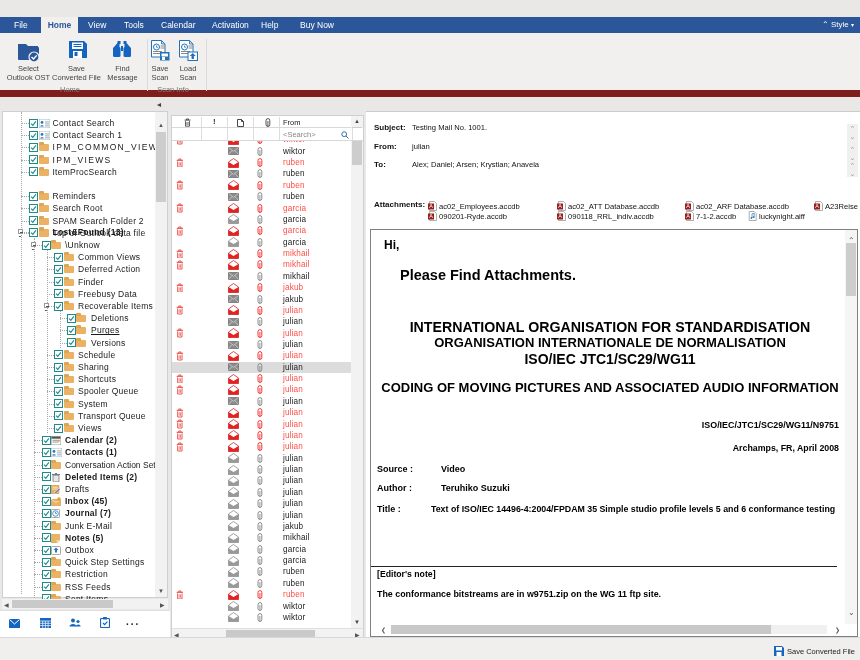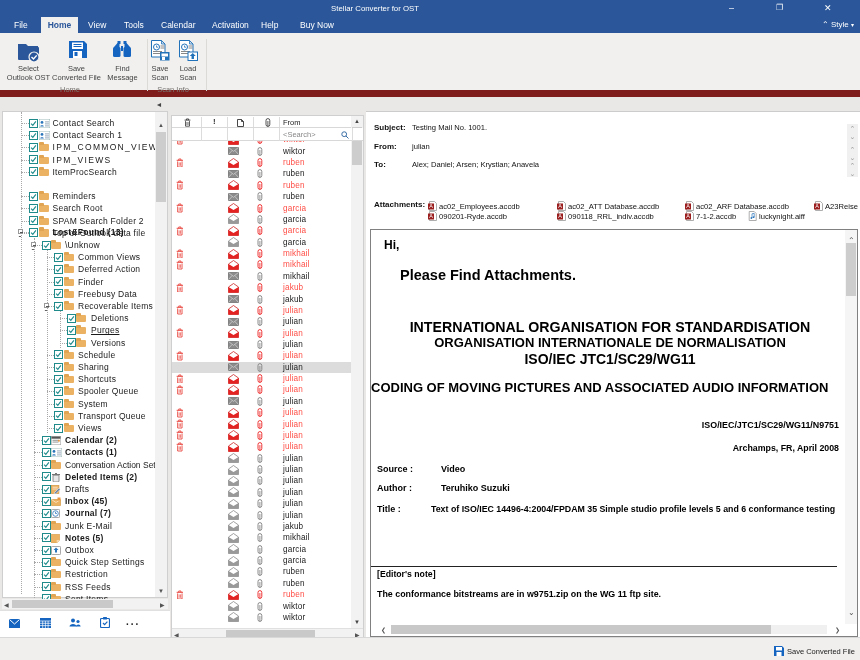--- a/index.html
+++ b/index.html
@@ -42,26 +42,20 @@
 .flabel{position:absolute;font-size:8px;font-weight:bold;color:#111;}
 .fval{position:absolute;font-size:7.6px;color:#111;white-space:nowrap;}
 #bodybox{position:absolute;left:4px;top:117px;width:488px;height:408px;border:1px solid #808080;background:#fff;}
 .btext{position:absolute;font-weight:bold;color:#000;white-space:nowrap;}
 
 #statusbar{left:0;top:540px;width:860px;height:23px;background:#f0efee;border-top:1px solid #d8d8d8;}
 svg{position:absolute;}
 </style></head><body>
 <div id="win">
 
-<div id="titlebar" class="abs">
-<div id="title" class="abs">Stellar Converter for OST</div>
-<div class="winbtn abs" style="left:729px;">–</div>
-<div class="winbtn abs" style="left:776px;font-size:8px;">❐</div>
-<div class="winbtn abs" style="left:824px;">✕</div>
-</div>
 <div id="menubar" class="abs">
 <div class="tab" style="left:14px;">File</div>
 <div class="tab" style="left:88px;">View</div>
 <div class="tab" style="left:124px;">Tools</div>
 <div class="tab" style="left:161px;">Calendar</div>
 <div class="tab" style="left:212px;">Activation</div>
 <div class="tab" style="left:261px;">Help</div>
 <div class="tab" style="left:300px;">Buy Now</div>
 <div id="hometab" class="abs">Home</div>
 <div id="styleb" class="abs"><span style="font-size:8px;">⌃</span> Style <span style="font-size:6px;">▾</span></div>
@@ -1315,21 +1309,21 @@
           <circle cx="3.4" cy="7" r="0.9" fill="#2b75bb"></circle>
           <circle cx="5.6" cy="6.2" r="0.9" fill="#2b75bb"></circle>
         </svg>
 <div class="fval" style="left:393px;top:99.5px;">luckynight.aiff</div>
 <div id="bodybox">
 <div class="btext" style="left:13px;top:8px;font-size:12px;">Hi,</div>
 <div class="btext" style="left:29px;top:37px;font-size:14.5px;">Please Find Attachments.</div>
 <div class="btext" style="left:0;top:88.5px;width:478px;text-align:center;font-size:14.2px;">INTERNATIONAL ORGANISATION FOR STANDARDISATION</div>
 <div class="btext" style="left:0;top:105px;width:478px;text-align:center;font-size:13px;">ORGANISATION INTERNATIONALE DE NORMALISATION</div>
 <div class="btext" style="left:0;top:121px;width:478px;text-align:center;font-size:14px;">ISO/IEC JTC1/SC29/WG11</div>
-<div class="btext" style="left:0;top:150px;width:478px;font-size:13px;">CODING OF MOVING PICTURES AND ASSOCIATED AUDIO INFORMATION</div>
+<div class="btext" style="left:0;top:150px;width:478px;text-align:center;font-size:13px;">CODING OF MOVING PICTURES AND ASSOCIATED AUDIO INFORMATION</div>
 <div class="btext" style="left:0;top:190px;width:468px;text-align:right;font-size:8.9px;">ISO/IEC/JTC1/SC29/WG11/N9751</div>
 <div class="btext" style="left:0;top:213px;width:468px;text-align:right;font-size:8.8px;">Archamps, FR, April 2008</div>
 <div class="btext" style="left:6px;top:234px;font-size:9px;">Source :</div>
           <div class="btext" style="left:70px;top:234px;font-size:9px;">Video</div>
 <div class="btext" style="left:6px;top:253px;font-size:9px;">Author :</div>
           <div class="btext" style="left:70px;top:253px;font-size:9px;">Teruhiko Suzuki</div>
 <div class="btext" style="left:6px;top:274px;font-size:9px;">Title :</div>
           <div class="btext" style="left:60px;top:274px;font-size:8.8px;">Text of ISO/IEC 14496-4:2004/FPDAM 35 Simple studio profile levels 5 and 6 conformance testing</div>
 <div class="abs" style="left:0px;top:336px;width:466px;height:1px;background:#222;"></div>
 <div class="btext" style="left:6px;top:338.5px;font-size:8.7px;">[Editor's note]</div>

